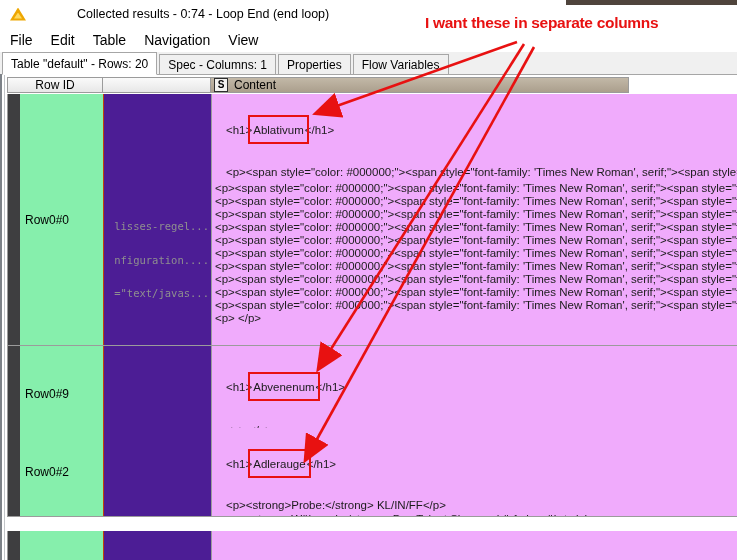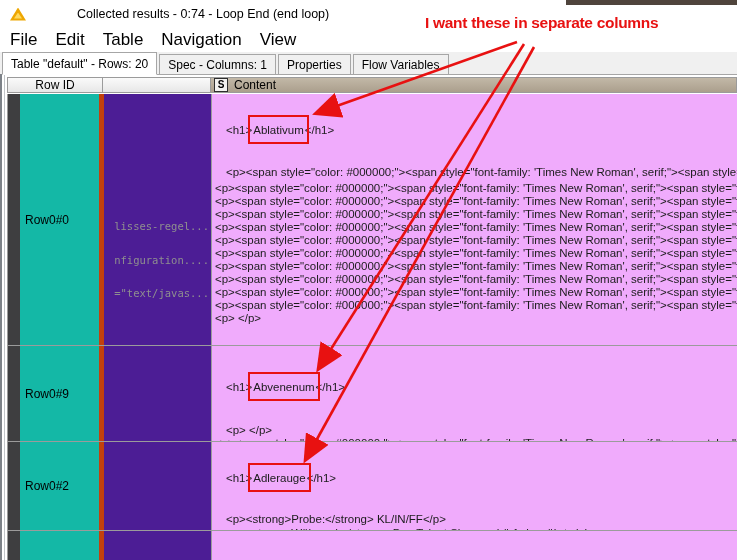--- a/index.html
+++ b/index.html
@@ -11,49 +11,49 @@
             padding-left:10px;gap:9px;}
   .warn-tri{position:relative;width:16px;height:13px;background:#eea702;
             clip-path:polygon(50% 0,100% 100%,0 100%);}
   .warn-tri::after{content:"";position:absolute;left:4px;top:5px;width:8px;height:6px;
             background:#ffd95e;clip-path:polygon(50% 0,100% 100%,0 100%);}
   .title-text{font-size:12.5px;margin-left:42px;}
   .top-strip{position:absolute;left:566px;top:0;width:171px;height:5px;background:#4f443c;}
 
   
   .menubar{position:absolute;left:1px;top:30px;height:20px;display:flex;align-items:center;}
-  .menu-item{font-size:17px;padding:2px 9px;cursor:default;}
+  .menu-item{font-size:14px;padding:2px 9px;cursor:default;}
 
   
   .tabstrip{position:absolute;left:0;top:52px;width:737px;height:23px;background:#f0f0f0;
             border-bottom:1px solid #a6a6a6;display:flex;align-items:flex-end;box-sizing:border-box;}
   .tab{box-sizing:border-box;height:20px;display:flex;align-items:center;padding:0 8px;
        font-size:12px;background:#f0f0f0;border:1px solid #a6a6a6;border-bottom:none;margin-right:2px;}
   .tab.active{height:23px;background:#fff;margin-bottom:-1px;border-bottom:1px solid #fff;
        margin-left:2px;z-index:2;}
 
   
   .edge1{position:absolute;left:0;top:74px;bottom:0;width:2px;background:#7d8288;}
   .edge2{position:absolute;left:4px;top:74px;bottom:0;width:1px;background:#c2c5c8;}
 
   
   .table{position:absolute;left:7px;top:77px;width:730px;height:483px;font-size:12px;}
-  .thead{position:absolute;left:0;top:0;width:730px;height:16px;display:flex;box-sizing:border-box;justify-content:flex-end;}
+  .thead{position:absolute;left:0;top:0;width:622px;height:16px;display:flex;box-sizing:border-box;justify-content:flex-end;}
   .th{box-sizing:border-box;border:1px solid #9b9b9b;background:linear-gradient(#fafafa,#e7e7e7);
       display:flex;align-items:center;justify-content:center;font-size:12px;}
   .th-rowid{width:96px;}
   .th-blank{width:108px;border-left:none;}
   .th-content{flex:1;border-left:none;background:linear-gradient(#c2b8a7,#ab9f8d);
       justify-content:flex-start;padding-left:3px;gap:6px;}
   .s-icon{width:12px;height:12px;background:#f3f2f0;border:1.5px solid #2e2e2e;
       font-weight:bold;font-size:10px;line-height:12px;text-align:center;box-sizing:content-box;}
 
   .row{position:absolute;left:0;width:730px;display:grid;grid-template-columns:96px 108px 1fr;
        border-bottom:1px solid #9b9b9b;border-left:1px solid #9b9b9b;box-sizing:border-box;}
-  .c-rowid{position:relative;background:#14b8a6;border-right:5px solid #c2410c;overflow:hidden;
+  .c-rowid{position:relative;background:#86efac;border-right:1px solid #c2410c;overflow:hidden;
        display:flex;align-items:center;}
   .swatch{position:absolute;left:0;top:0;bottom:0;width:12px;background:#3e3e40;}
   .row-label{margin-left:17px;font-size:12px;}
   .c-mid{position:relative;background:#4c1d95;border-right:1px solid #9b9b9b;overflow:hidden;}
   .c-content{position:relative;background:#f0abfc;overflow:hidden;}
 
   .cl{position:absolute;white-space:pre;font-size:11.5px;color:#1b1b1b;line-height:13px;}
   .mono{position:absolute;right:2px;white-space:pre;font-family:"DejaVu Sans Mono",monospace;
         font-size:10.5px;color:#8f8f8f;line-height:12px;}
 
@@ -139,21 +139,21 @@
         <div class="row-label">Row0#9</div>
       </div>
       <div class="c-mid"></div>
       <div class="c-content">
         <div class="cl" style="top:35px;left:14px;"><span>&lt;h1&gt;</span><span class="redbox">Abvenenum</span><span>&lt;/h1&gt;</span></div>
         <div class="cl" style="top:78px;left:14px;">&lt;p&gt; &lt;/p&gt;</div>
         <div class="cl" style="top:91px;left:3px;">&lt;p&gt;&lt;span style="color: #000000;"&gt;&lt;span style="font-family: 'Times New Roman', serif;"&gt;&lt;span style="for</div>
       </div>
     </div>
 
-    <div class="row" style="top:365px;height:89px;">
+    <div class="row" style="top:351px;height:89px;">
       <div class="c-rowid">
         <div class="swatch"></div>
         <div class="row-label">Row0#2</div>
       </div>
       <div class="c-mid"></div>
       <div class="c-content">
         <div class="cl" style="top:30px;left:14px;"><span>&lt;h1&gt;</span><span class="redbox">Adlerauge</span><span>&lt;/h1&gt;</span></div>
         <div class="cl" style="top:71px;left:14px;">&lt;p&gt;&lt;strong&gt;Probe:&lt;/strong&gt; KL/IN/FF&lt;/p&gt;</div>
         <div class="cl" style="top:85px;left:14px;">&lt;p&gt;&lt;strong&gt;Während:&lt;/strong&gt; Das Talent Sinnesschärfe bewährt sich</div>
       </div>

